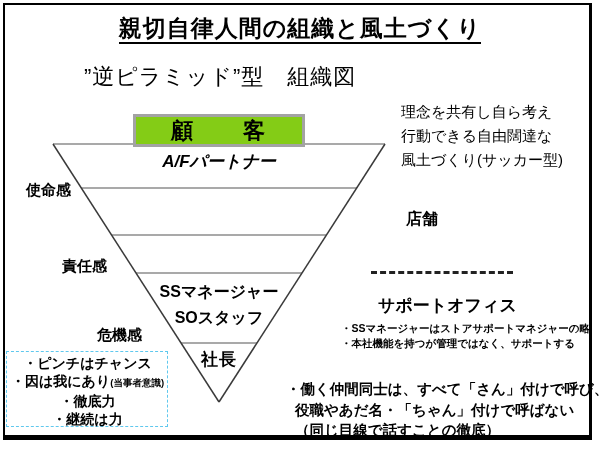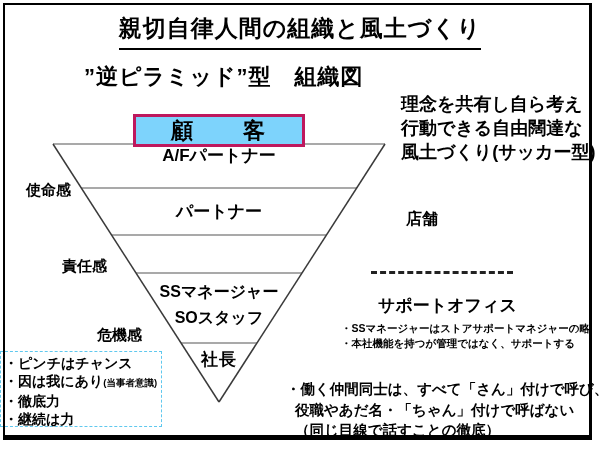--- a/index.html
+++ b/index.html
@@ -9,49 +9,49 @@
   }
   .frame{
     position:absolute;left:3px;top:3px;width:589px;height:437px;
     border:2px solid #000;border-bottom-width:5px;border-right-width:3px;
     box-sizing:border-box;pointer-events:none;
   }
   .title{
     position:absolute;left:0;top:13px;width:600px;text-align:center;
     font-size:23px;font-weight:bold;letter-spacing:1px;
   }
-  .title span{border-bottom:2px solid #000;padding-bottom:7px;}
+  .title span{border-bottom:2px solid #000;padding-bottom:1px;}
   .subtitle{
-    position:absolute;left:84px;top:62px;font-size:22px;font-weight:bold;letter-spacing:1px;
+    position:absolute;left:84px;top:62px;font-size:22px;font-weight:normal;letter-spacing:1px;
   }
   .diagram-svg{position:absolute;left:0;top:0;}
   .customer-box{
     position:absolute;left:133px;top:114px;width:166px;height:27px;
-    background:#7dd3fc;border:3px solid #be185d;
+    background:#84cc16;border:3px solid #a3a3a3;
     font-size:22px;font-weight:bold;line-height:27px;text-align:center;letter-spacing:2px;
   }
   .lv{position:absolute;left:69px;width:300px;text-align:center;font-weight:bold;}
-  .lv0{top:144px;font-size:17px;}
+  .lv0{top:150px;font-size:17px;font-style:italic;}
   .lv1{top:200px;font-size:17px;}
   .lv2{top:242px;font-size:17px;letter-spacing:1px;}
   .lv3{top:282px;font-size:16px;}
   .lv4{top:308px;font-size:16px;}
   .lv5{top:348px;font-size:17px;letter-spacing:1px;}
   .side-label{position:absolute;font-size:15px;font-weight:bold;}
   .mission{left:26px;top:181px;}
   .responsibility{left:62px;top:257px;}
   .crisis{left:97px;top:326px;}
   .values-box{
-    position:absolute;left:0;top:351px;width:162px;height:76px;
+    position:absolute;left:6px;top:351px;width:162px;height:76px;
     border:1px dashed #5fc8ee;box-sizing:border-box;padding:2px 2px 0 3px;
-    font-size:14px;font-weight:bold;line-height:18px;white-space:nowrap;
+    font-size:14px;font-weight:bold;line-height:18px;white-space:nowrap;text-align:center;
   }
   .values-box .suffix{font-size:9.5px;font-weight:bold;}
   .philosophy{
-    position:absolute;left:401px;top:92px;font-size:18px;font-weight:bold;line-height:24px;white-space:nowrap;
+    position:absolute;left:401px;top:100px;font-size:15px;font-weight:normal;line-height:24px;white-space:nowrap;
   }
   .store-heading{position:absolute;left:406px;top:209px;font-size:16px;font-weight:bold;}
   .store-bullet{position:absolute;left:396px;top:238px;font-size:15px;font-weight:bold;}
   .divider-dashed{
     position:absolute;left:371px;top:271px;width:142px;height:0;
     border-top:3px dashed #222;
   }
   .support-heading{position:absolute;left:378px;top:294px;font-size:17px;font-weight:bold;}
   .support-bullets{
     position:absolute;left:341px;top:321px;font-size:10.5px;font-weight:bold;line-height:15px;white-space:nowrap;
@@ -80,21 +80,20 @@
     <line x1="181" y1="343" x2="257" y2="343" stroke="#8c8c8c" stroke-width="1.5"></line>
     <line x1="53" y1="144" x2="219" y2="402" stroke="#3a3a3a" stroke-width="1.5"></line>
     <line x1="385" y1="144" x2="219" y2="402" stroke="#3a3a3a" stroke-width="1.5"></line>
   </svg>
 
   <div class="customer-box">
     <span>顧　　客</span>
   </div>
 
   <div class="lv lv0">A/Fパートナー</div>
-  <div class="lv lv1">パートナー</div>
   <div class="lv lv3">SSマネージャー</div>
   <div class="lv lv4">SOスタッフ</div>
   <div class="lv lv5">社長</div>
 
   <div class="side-label mission">使命感</div>
   <div class="side-label responsibility">責任感</div>
   <div class="side-label crisis">危機感</div>
 
   <div class="values-box">
     <div>・ピンチはチャンス</div>

